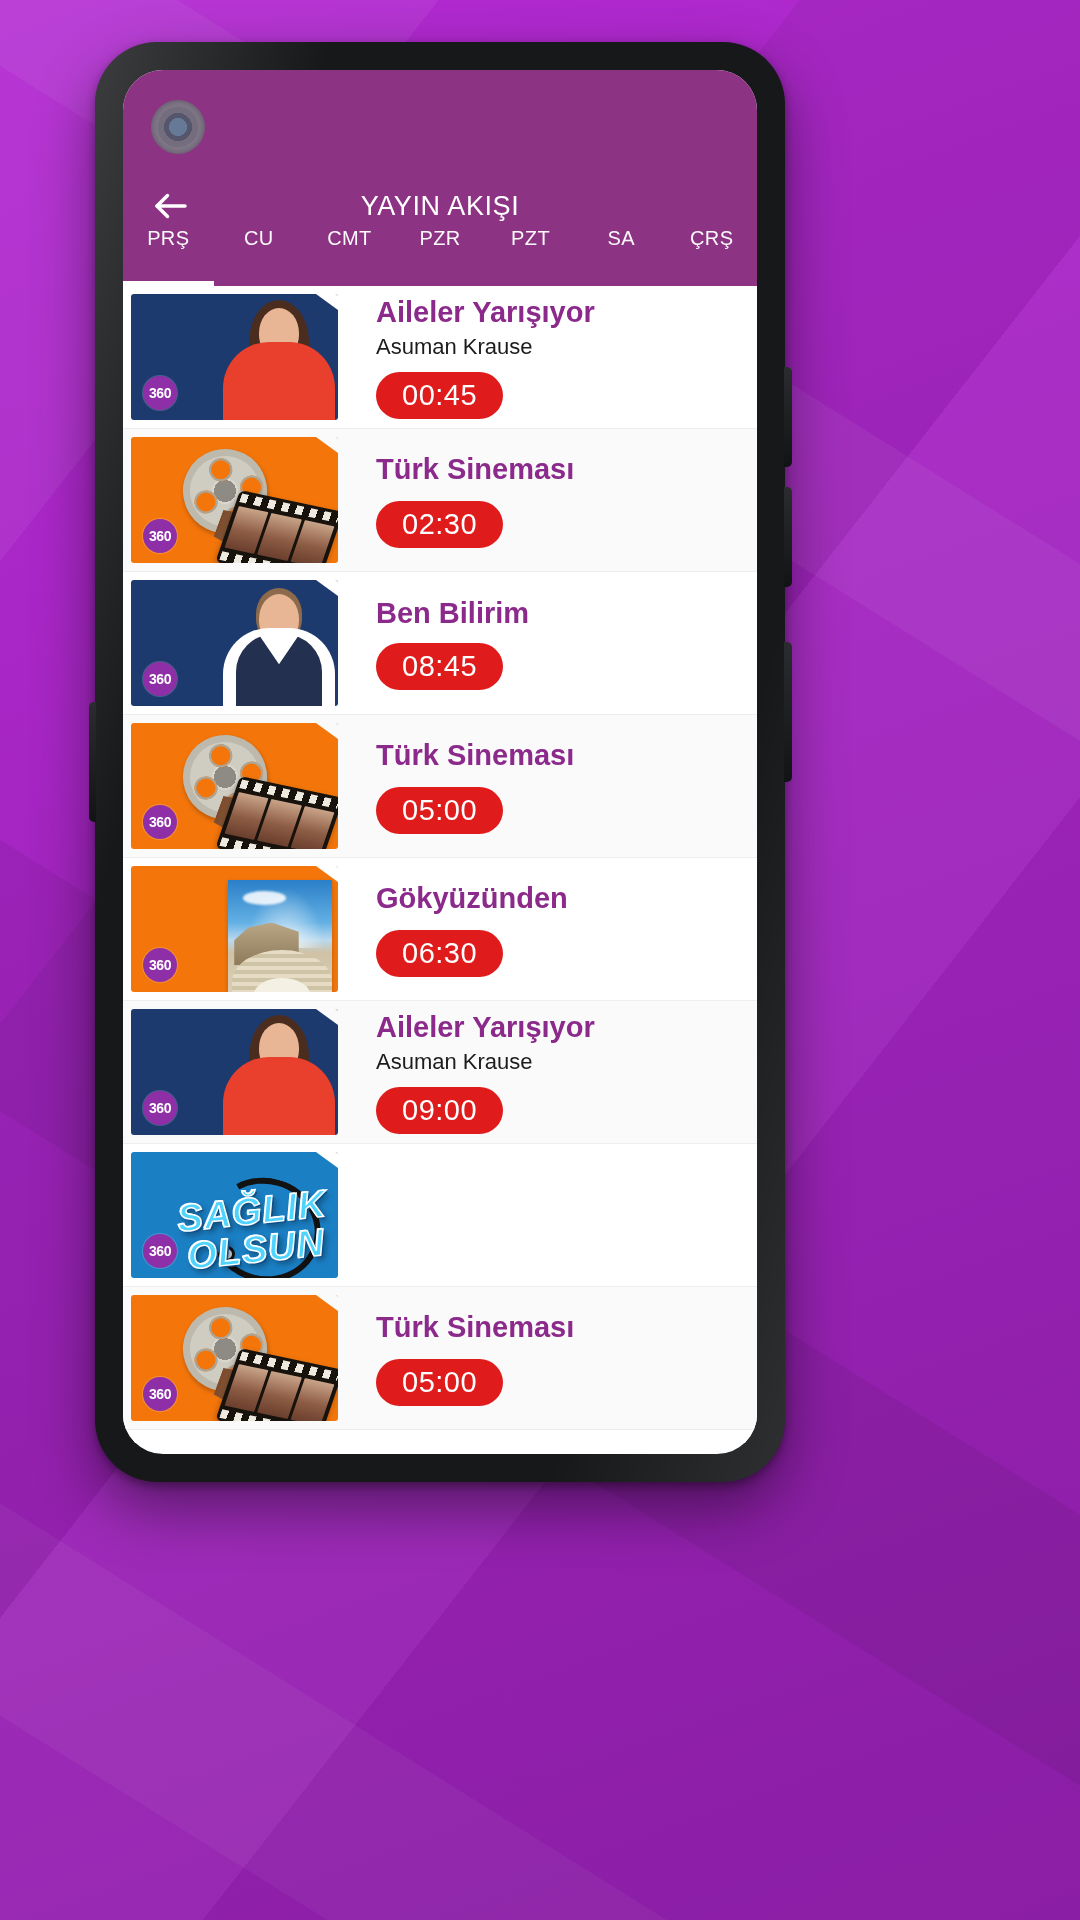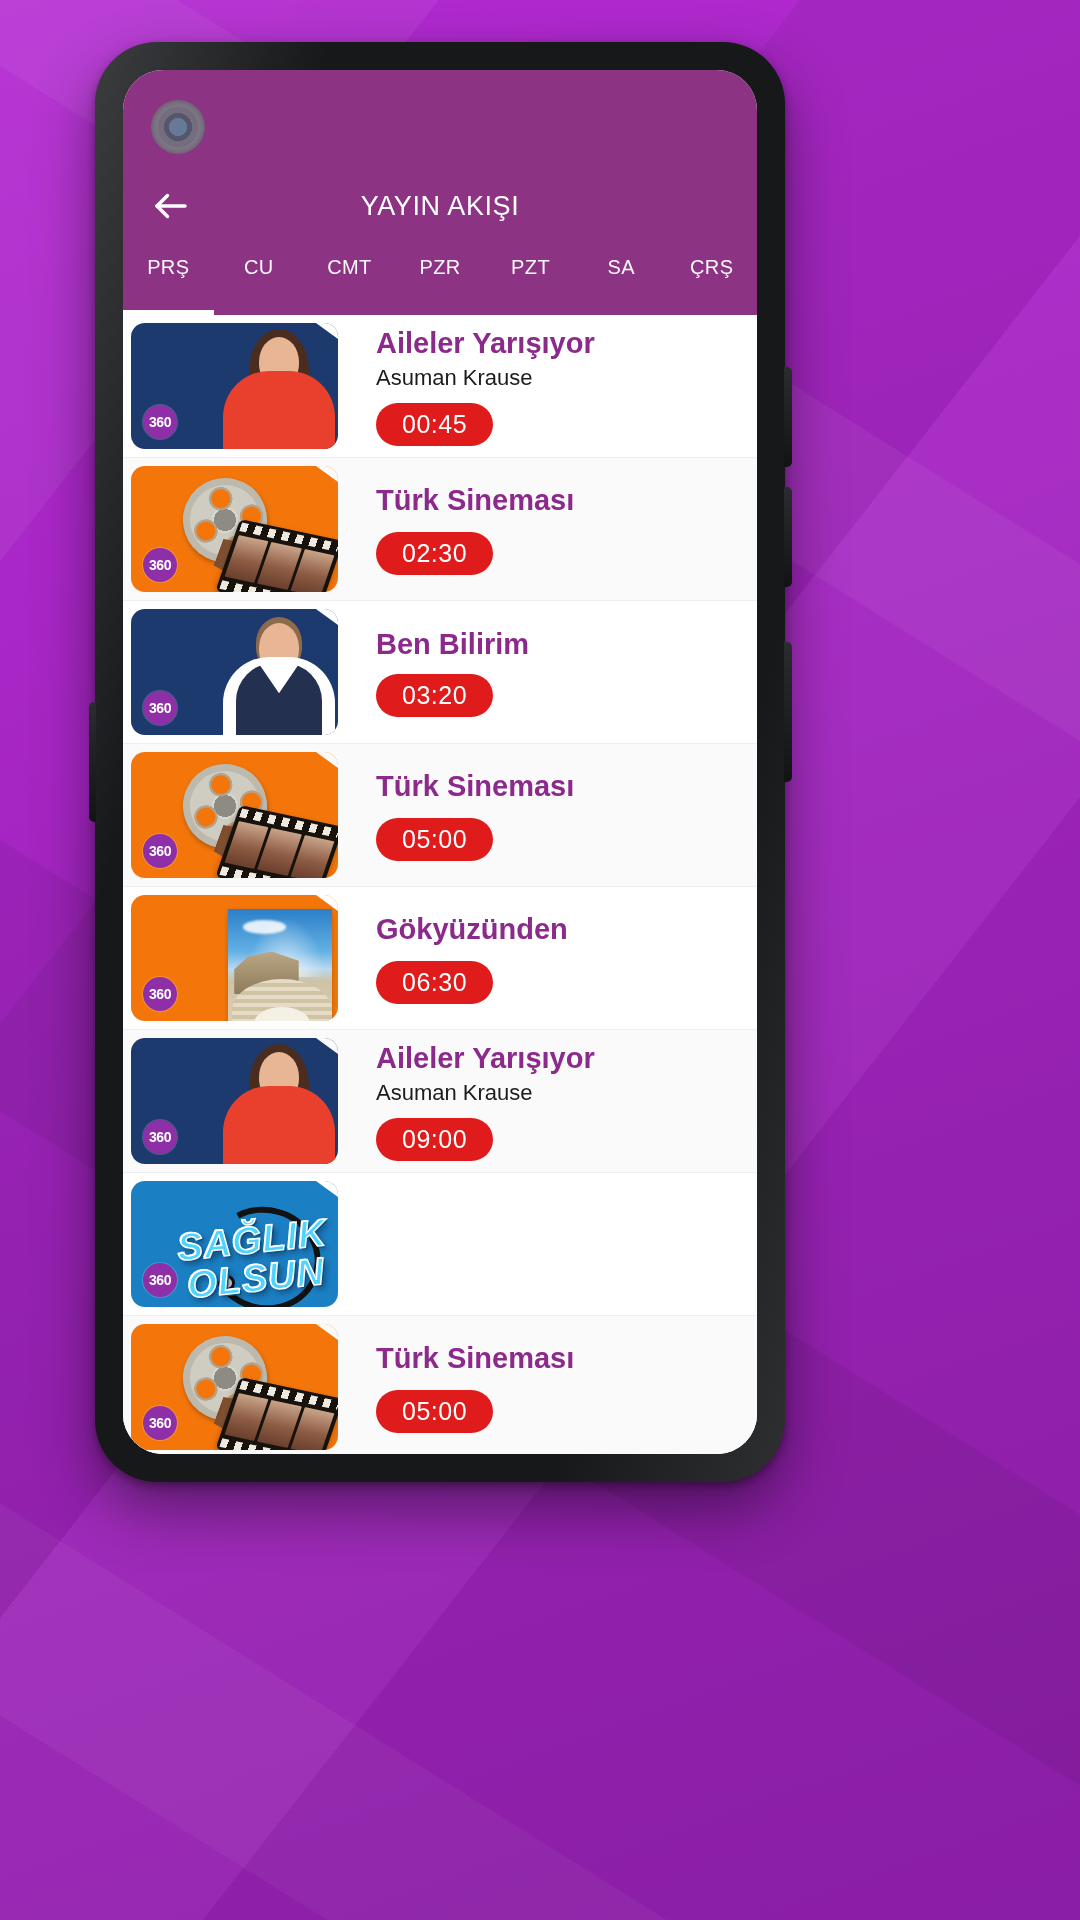--- a/index.html
+++ b/index.html
@@ -86,21 +86,21 @@
     width: 634px;
     height: 1384px;
     border-radius: 40px;
     overflow: hidden;
     background: #ffffff;
   }
 
   
   #appbar {
     position: relative;
-    height: 245px;
+    height: 216px;
     background: #8d3384;
   }
 
   #punch-hole {
     position: absolute;
     left: 28px;
     top: 30px;
     width: 54px;
     height: 54px;
     border-radius: 50%;
@@ -190,21 +190,21 @@
     position: relative;
   }
   .program-row.alt { background: #fafafa; }
 
   
   .thumb {
     position: relative;
     flex: none;
     width: 207px;
     margin: 8px 0 8px 8px;
-    border-radius: 14px;
+    border-radius: 3px;
     overflow: hidden;
   }
   .thumb .thumb-bg { position: absolute; inset: 0; }
   .thumb.navy  .thumb-bg { background: #1d3a6e; }
   .thumb.orange .thumb-bg { background: #f4760b; }
   .thumb.blue  .thumb-bg { background: #1b7fc4; }
 
   
   .thumb .notch {
     position: absolute;
@@ -461,21 +461,21 @@
     color: #1c1c1c;
     font-size: 22px;
     margin-top: 5px;
     line-height: 1.2;
   }
   .time-pill {
     align-self: flex-start;
     margin-top: 14px;
     background: #e01b1b;
     color: #ffffff;
-    font-size: 25px;
+    font-size: 29px;
     letter-spacing: .5px;
     padding: 9px 26px;
     border-radius: 24px;
     line-height: 1;
   }
   .has-host .time-pill { margin-top: 12px; }
 </style>
 </head>
 <body>
 
@@ -590,21 +590,21 @@
               <div class="hair"></div>
               <div class="head"></div>
               <div class="body"></div>
               <div class="vest"></div>
             </div>
             <div class="notch"></div>
             <div class="badge-360">360</div>
           </div>
           <div class="row-info">
             <div class="prog-title">Ben Bilirim</div>
-            <div class="time-pill">03:20</div>
+            <div class="time-pill">08:45</div>
           </div>
         </div>
         <div class="program-row alt">
           <div class="thumb slant orange">
             <div class="thumb-bg"></div>
             <div class="filmart">
               <div class="reel">
                 <div class="hole h1"></div>
                 <div class="hole h2"></div>
                 <div class="hole h3"></div>

